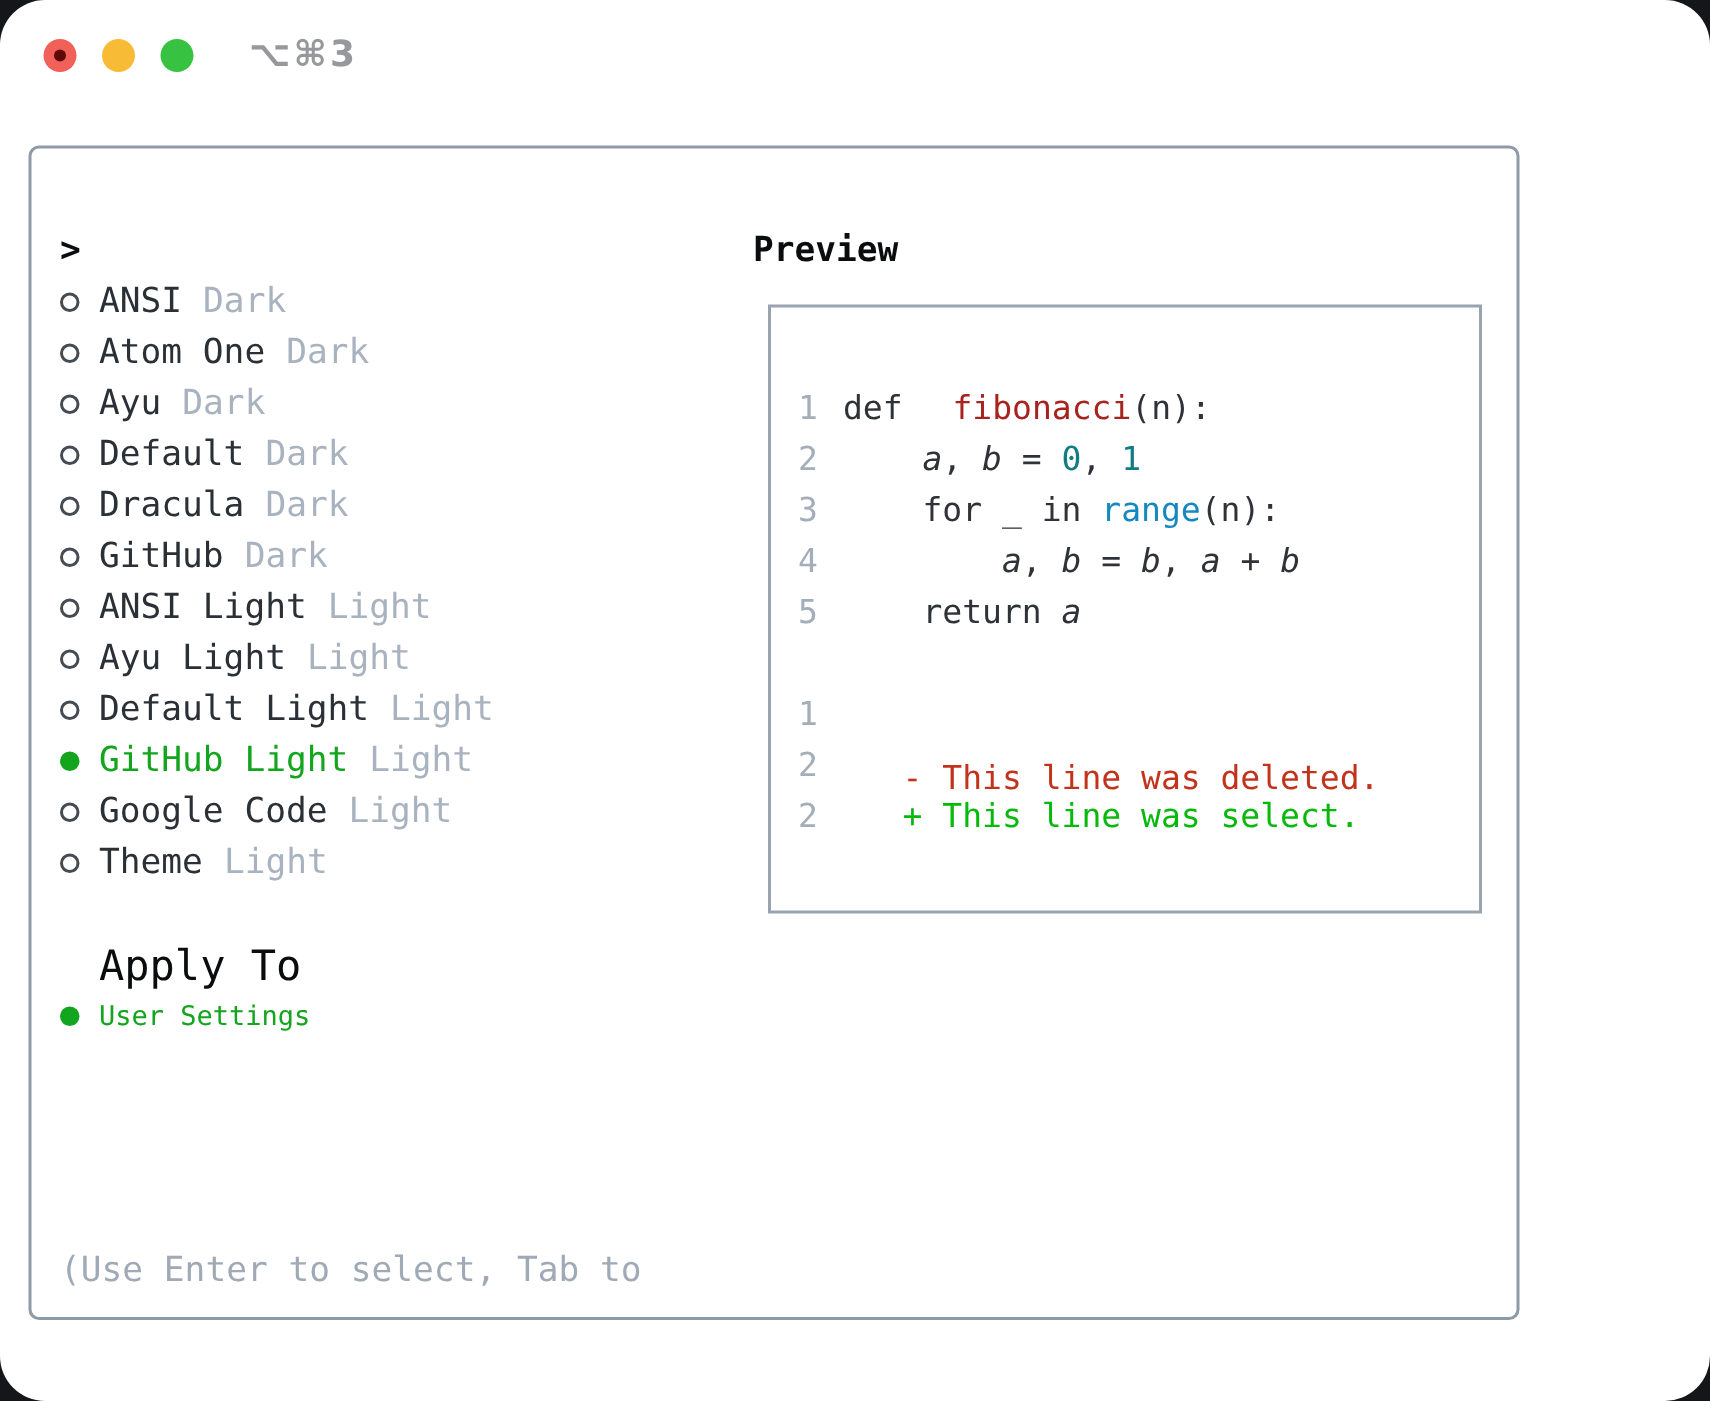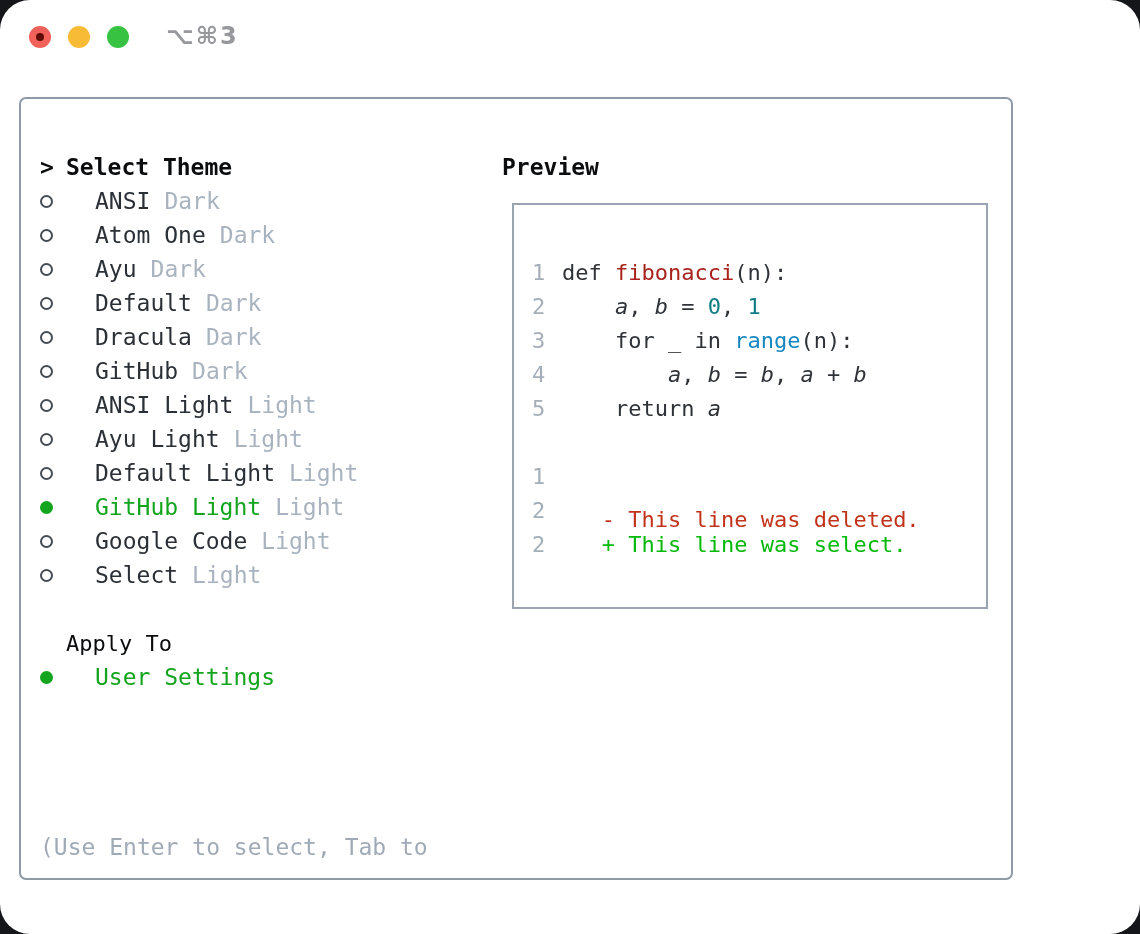--- a/index.html
+++ b/index.html
@@ -24,40 +24,40 @@
          background:#fff;}
   .row,.hline{height:34px;display:flex;align-items:center;white-space:pre;}
   .hdr{position:absolute;font-size:23px;font-weight:bold;color:#0b0c0e;}
   .cursor{display:inline-block;width:26px;}
 
   .list{position:absolute;left:19px;top:85px;font-size:23px;color:var(--dark);}
   .bullet-cell{width:26px;flex:none;display:flex;align-items:center;}
   .bullet{width:13px;height:13px;border-radius:50%;border:2px solid #454b52;
           box-sizing:border-box;background:transparent;}
   .bullet.on{background:var(--green);border-color:var(--green);}
-  .tname{color:var(--dark);margin-left:29px;}
+  .tname{color:var(--dark);}
   .tname.sel{color:var(--green);}
   .variant{color:var(--muted);margin-left:14px;}
 
-  .applylabel{position:absolute;left:45px;top:527px;font-size:22px;color:#0b0c0e;}
-  .applylist{position:absolute;left:19px;top:561px;font-size:23px;}
+  .applylabel{position:absolute;left:45px;top:527px;font-size:28px;color:#0b0c0e;}
+  .applylist{position:absolute;left:19px;top:561px;font-size:18px;}
 
   .hint{position:absolute;left:19px;top:663px;font-size:23px;color:var(--hint);
         line-height:34px;white-space:pre;}
 
   
   .previewlabel{position:absolute;left:481px;top:51px;}
   .pbox{position:absolute;left:491px;top:104px;width:476px;height:406px;
         border:2px solid var(--pvborder);box-sizing:border-box;background:#fff;
         padding:50px 0 0 18px;font-size:22px;}
   .cline{height:34px;display:flex;align-items:center;white-space:pre;}
   .ln{width:30px;flex:none;color:var(--ln);}
   .codetoks{white-space:pre;color:#2f3338;}
   .t-kw,.t-pl{color:#2f3338;}
-  .t-fn{color:var(--fn);}
+  .t-fn{color:var(--fn);margin-left:20px;}
   .t-num{color:var(--teal);}
   .t-bi{color:var(--blue);}
   .t-var{color:#2f3338;font-style:italic;}
   .diffblock{margin-top:34px;}
   .d-context{color:var(--ctx);}
   .d-deleted{color:var(--del);margin-top:19px;}
   .d-added{color:var(--add);}
 </style>
 </head>
 <body>
@@ -70,36 +70,35 @@
     </div>
     <div class="tl yellow"></div>
     <div class="tl green"></div>
     <div class="titletext">⌥⌘3</div>
   </div>
 
   <div class="panel">
 
     <div class="hdr row" style="left:19px;top:51px;">
       <span class="cursor">&gt;</span>
-      <span>Select Theme</span>
     </div>
 
     <div class="list" id="theme-list">
         <div class="row"><span class="bullet-cell"><span class="bullet"></span></span><span class="tname">ANSI</span><span class="variant">Dark</span></div>
         <div class="row"><span class="bullet-cell"><span class="bullet"></span></span><span class="tname">Atom One</span><span class="variant">Dark</span></div>
         <div class="row"><span class="bullet-cell"><span class="bullet"></span></span><span class="tname">Ayu</span><span class="variant">Dark</span></div>
         <div class="row"><span class="bullet-cell"><span class="bullet"></span></span><span class="tname">Default</span><span class="variant">Dark</span></div>
         <div class="row"><span class="bullet-cell"><span class="bullet"></span></span><span class="tname">Dracula</span><span class="variant">Dark</span></div>
         <div class="row"><span class="bullet-cell"><span class="bullet"></span></span><span class="tname">GitHub</span><span class="variant">Dark</span></div>
         <div class="row"><span class="bullet-cell"><span class="bullet"></span></span><span class="tname">ANSI Light</span><span class="variant">Light</span></div>
         <div class="row"><span class="bullet-cell"><span class="bullet"></span></span><span class="tname">Ayu Light</span><span class="variant">Light</span></div>
         <div class="row"><span class="bullet-cell"><span class="bullet"></span></span><span class="tname">Default Light</span><span class="variant">Light</span></div>
         <div class="row"><span class="bullet-cell"><span class="bullet on"></span></span><span class="tname sel">GitHub Light</span><span class="variant">Light</span></div>
         <div class="row"><span class="bullet-cell"><span class="bullet"></span></span><span class="tname">Google Code</span><span class="variant">Light</span></div>
-        <div class="row"><span class="bullet-cell"><span class="bullet"></span></span><span class="tname">Select</span><span class="variant">Light</span></div>
+        <div class="row"><span class="bullet-cell"><span class="bullet"></span></span><span class="tname">Theme</span><span class="variant">Light</span></div>
       </div>
 
     <div class="applylabel row">Apply To</div>
 
     <div class="applylist" id="apply-list">
         <div class="row"><span class="bullet-cell"><span class="bullet on"></span></span><span class="tname sel">User Settings</span></div>
       </div>
 
     <div class="hint">
       <div>(Use Enter to select, Tab to</div>

